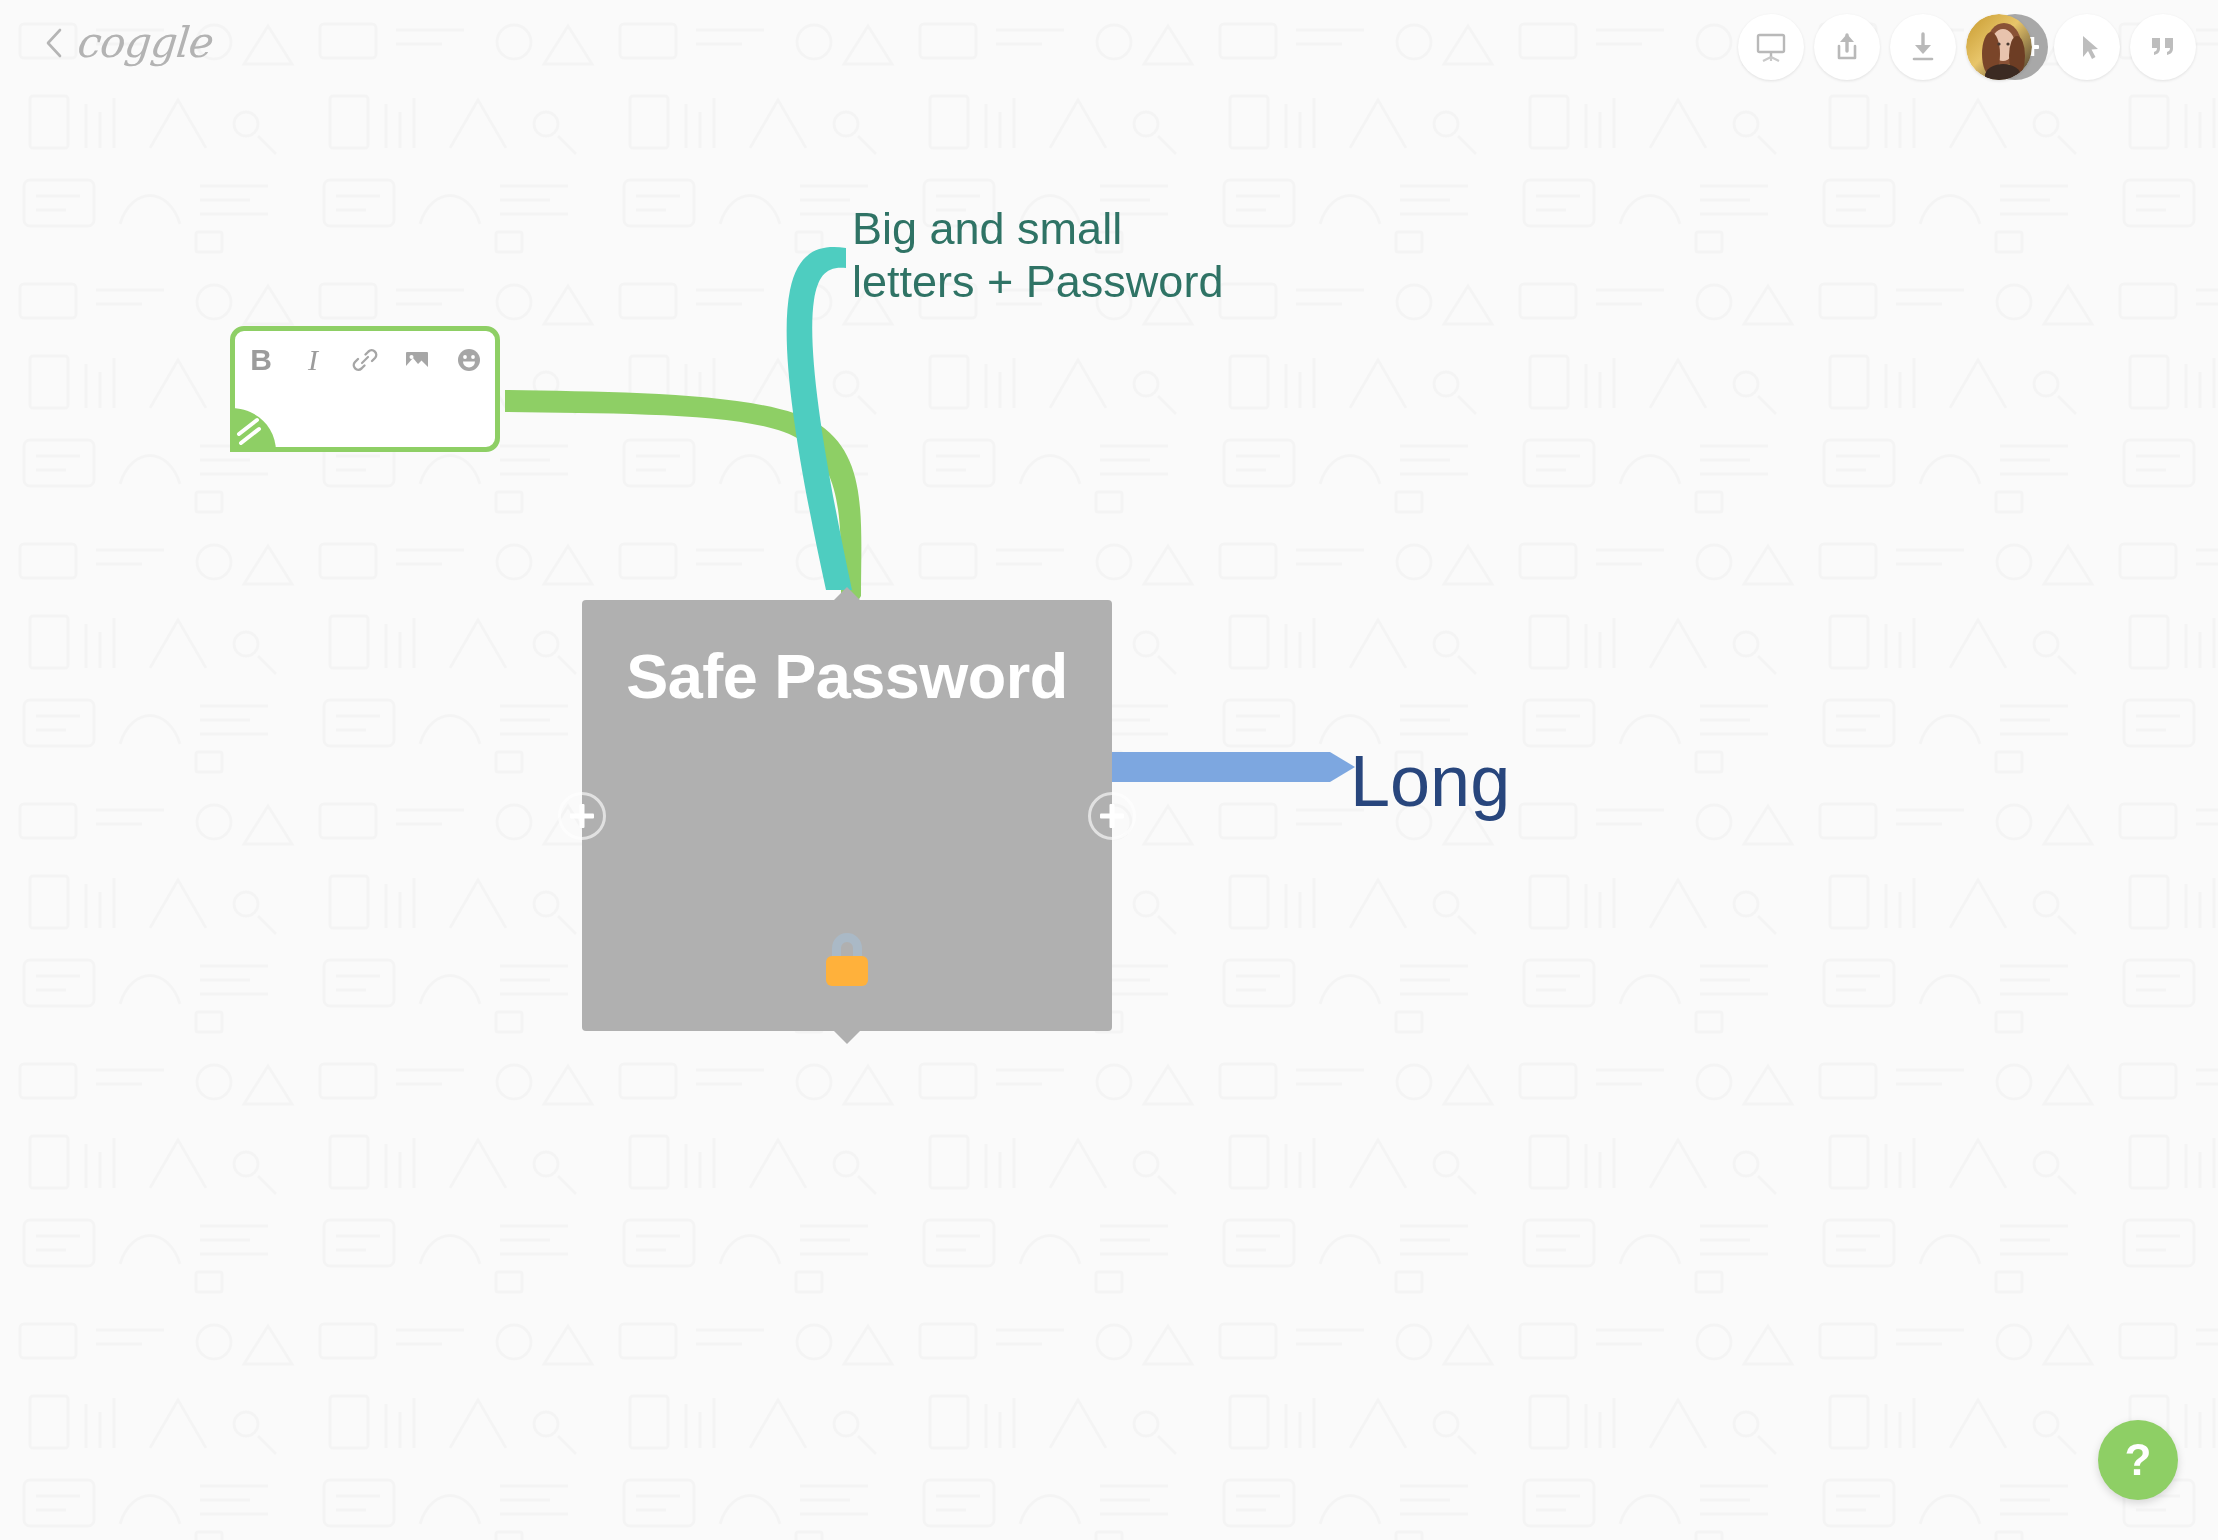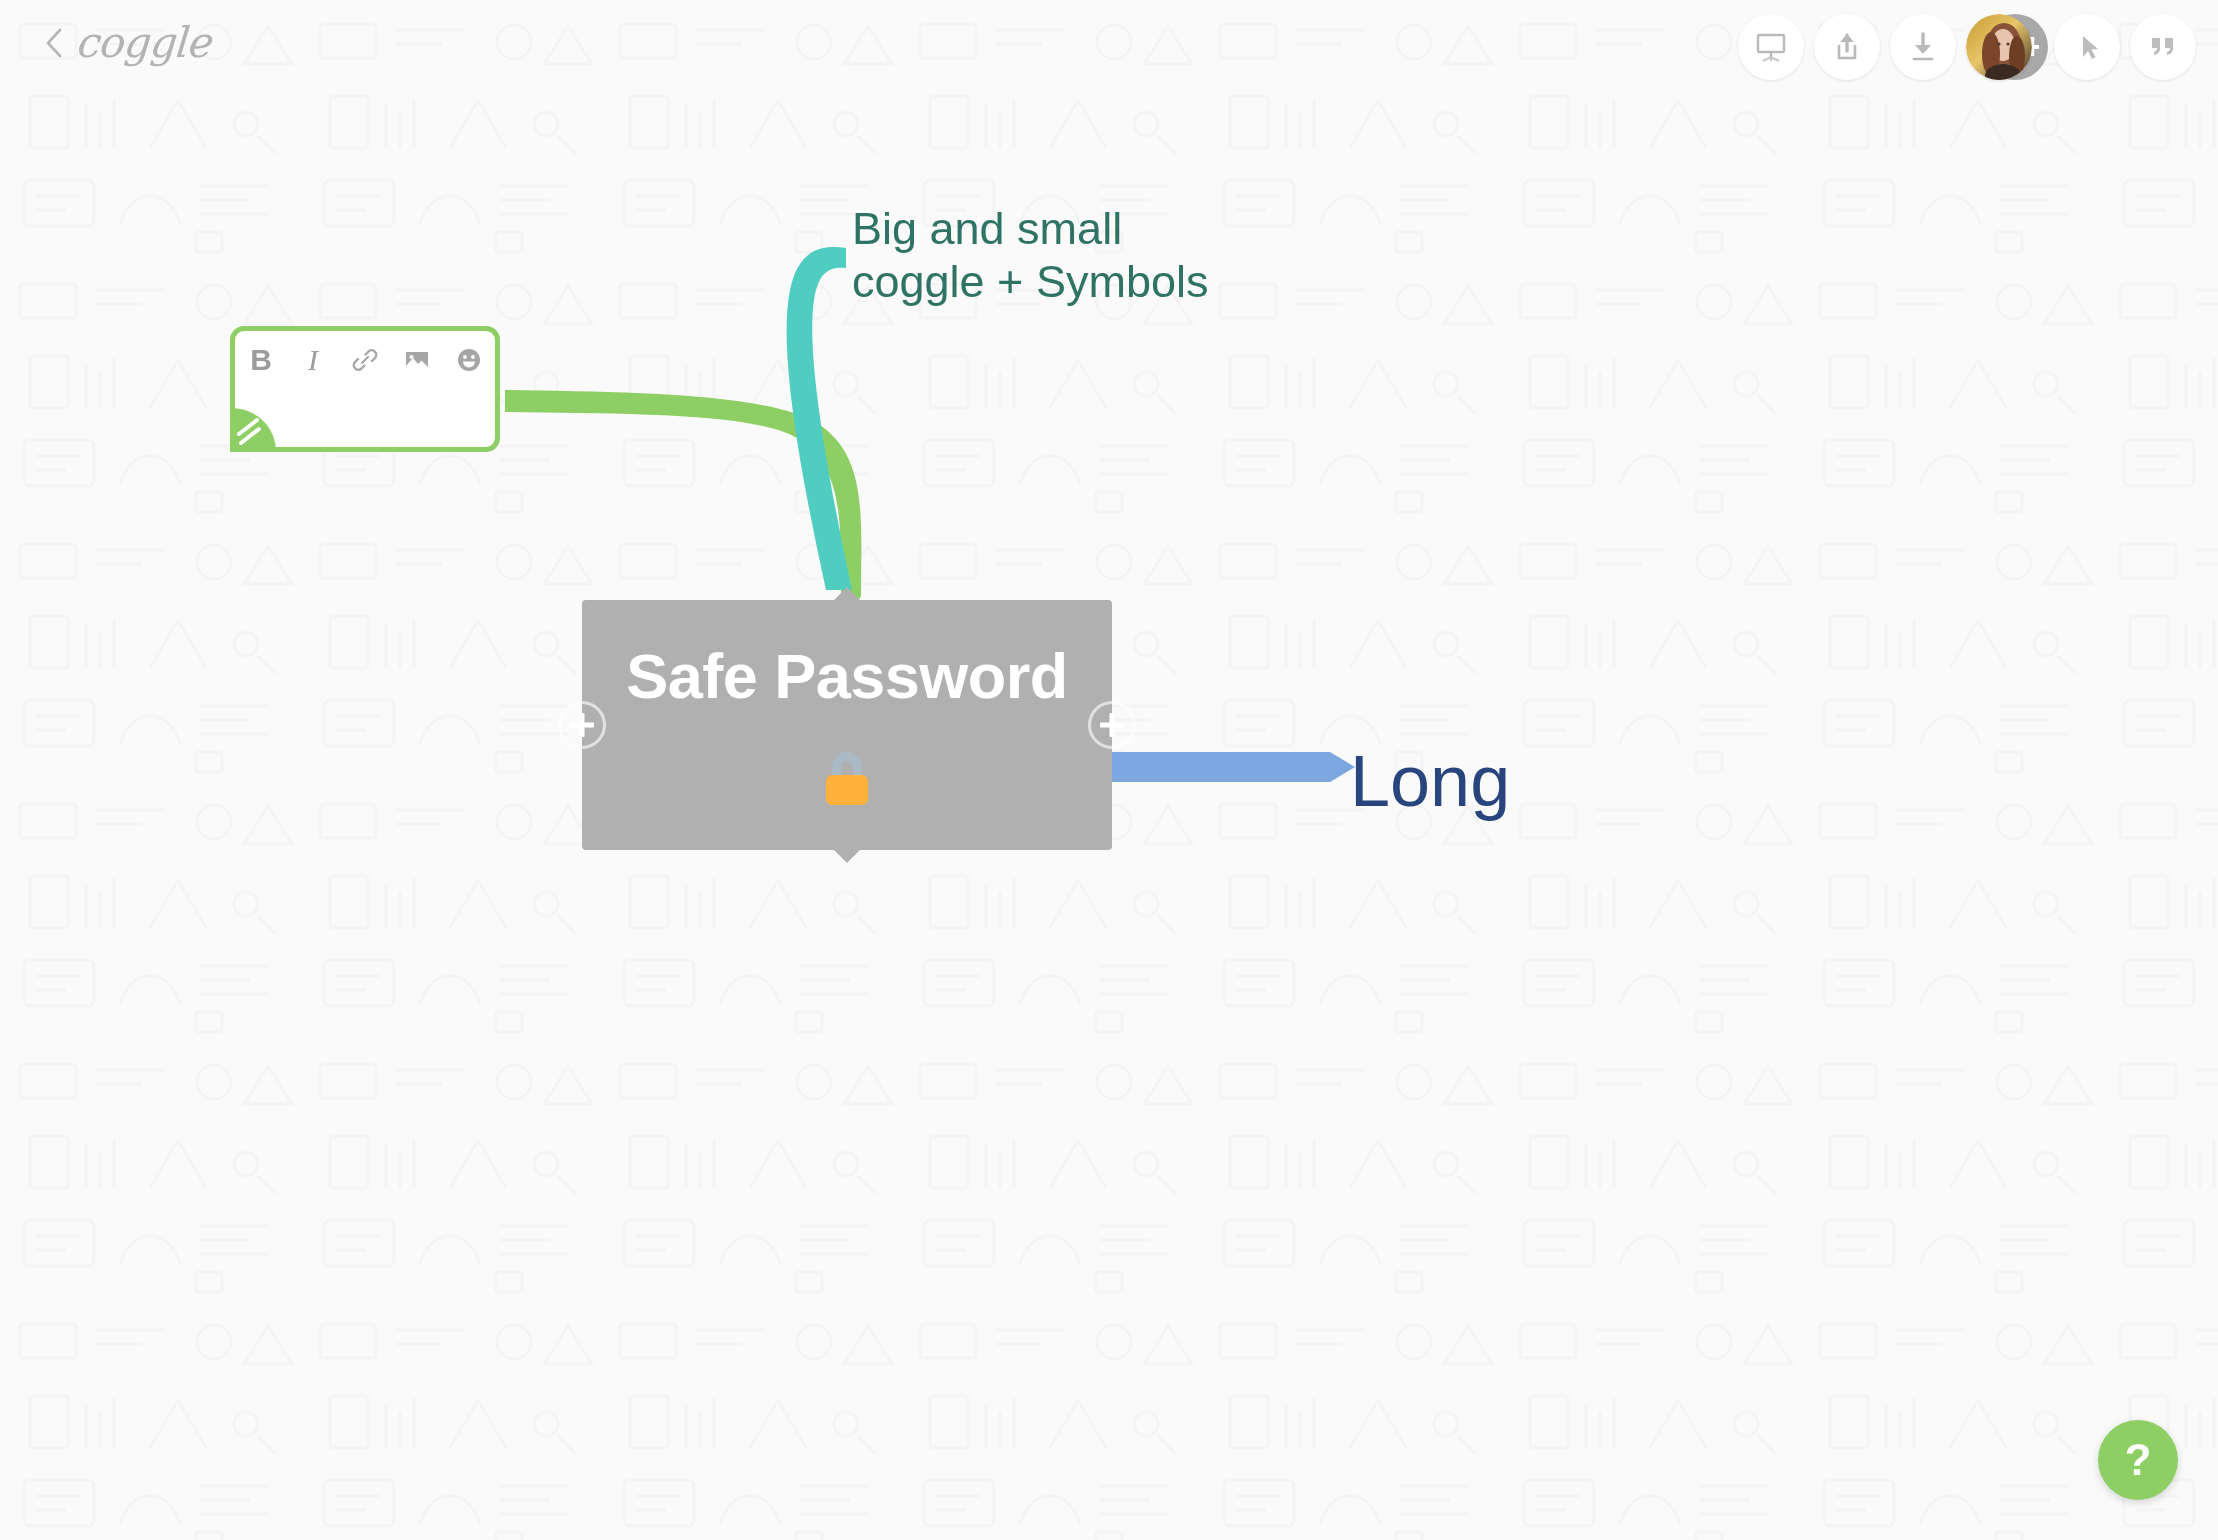--- a/index.html
+++ b/index.html
@@ -121,21 +121,21 @@
     position: absolute;
     inset: 0;
     z-index: 10;
   }
   #branches { position: absolute; inset: 0; }
 
   
   .node-central {
     position: absolute;
     left: 582px; top: 600px;
-    width: 530px; height: 250px;
+    width: 530px; height: 431px;
     background: #b0b0b0;
     border-radius: 4px;
     cursor: move;
     z-index: 14;
   }
   .node-central-label {
     position: absolute;
     left: 0; right: 0;
     top: 42px;
     text-align: center;
@@ -488,18 +488,18 @@
         <path d="M36 12 a15 15 0 0 1 15 15 v12 h-9 v-12 a6 6 0 0 0 -12 0 v12 h-9 v-12 a15 15 0 0 1 15 -15 Z" fill="#aab9c6"></path>
         <rect x="15" y="35" width="42" height="30" rx="6" fill="#ffb13b"></rect>
       </svg>
     </div>
     <div class="plus-handle plus-left"></div>
     <div class="plus-handle plus-right"></div>
     <div class="tri-bottom"></div>
   </div>
 
   <div class="leaf-text text-teal">Big and small
-coggle + Symbols</div>
+letters + Password</div>
 
   <div class="leaf-text text-blue">Long</div>
 </div>
 
 <button class="help-btn" title="Help">?</button>
 
 </body></html>

